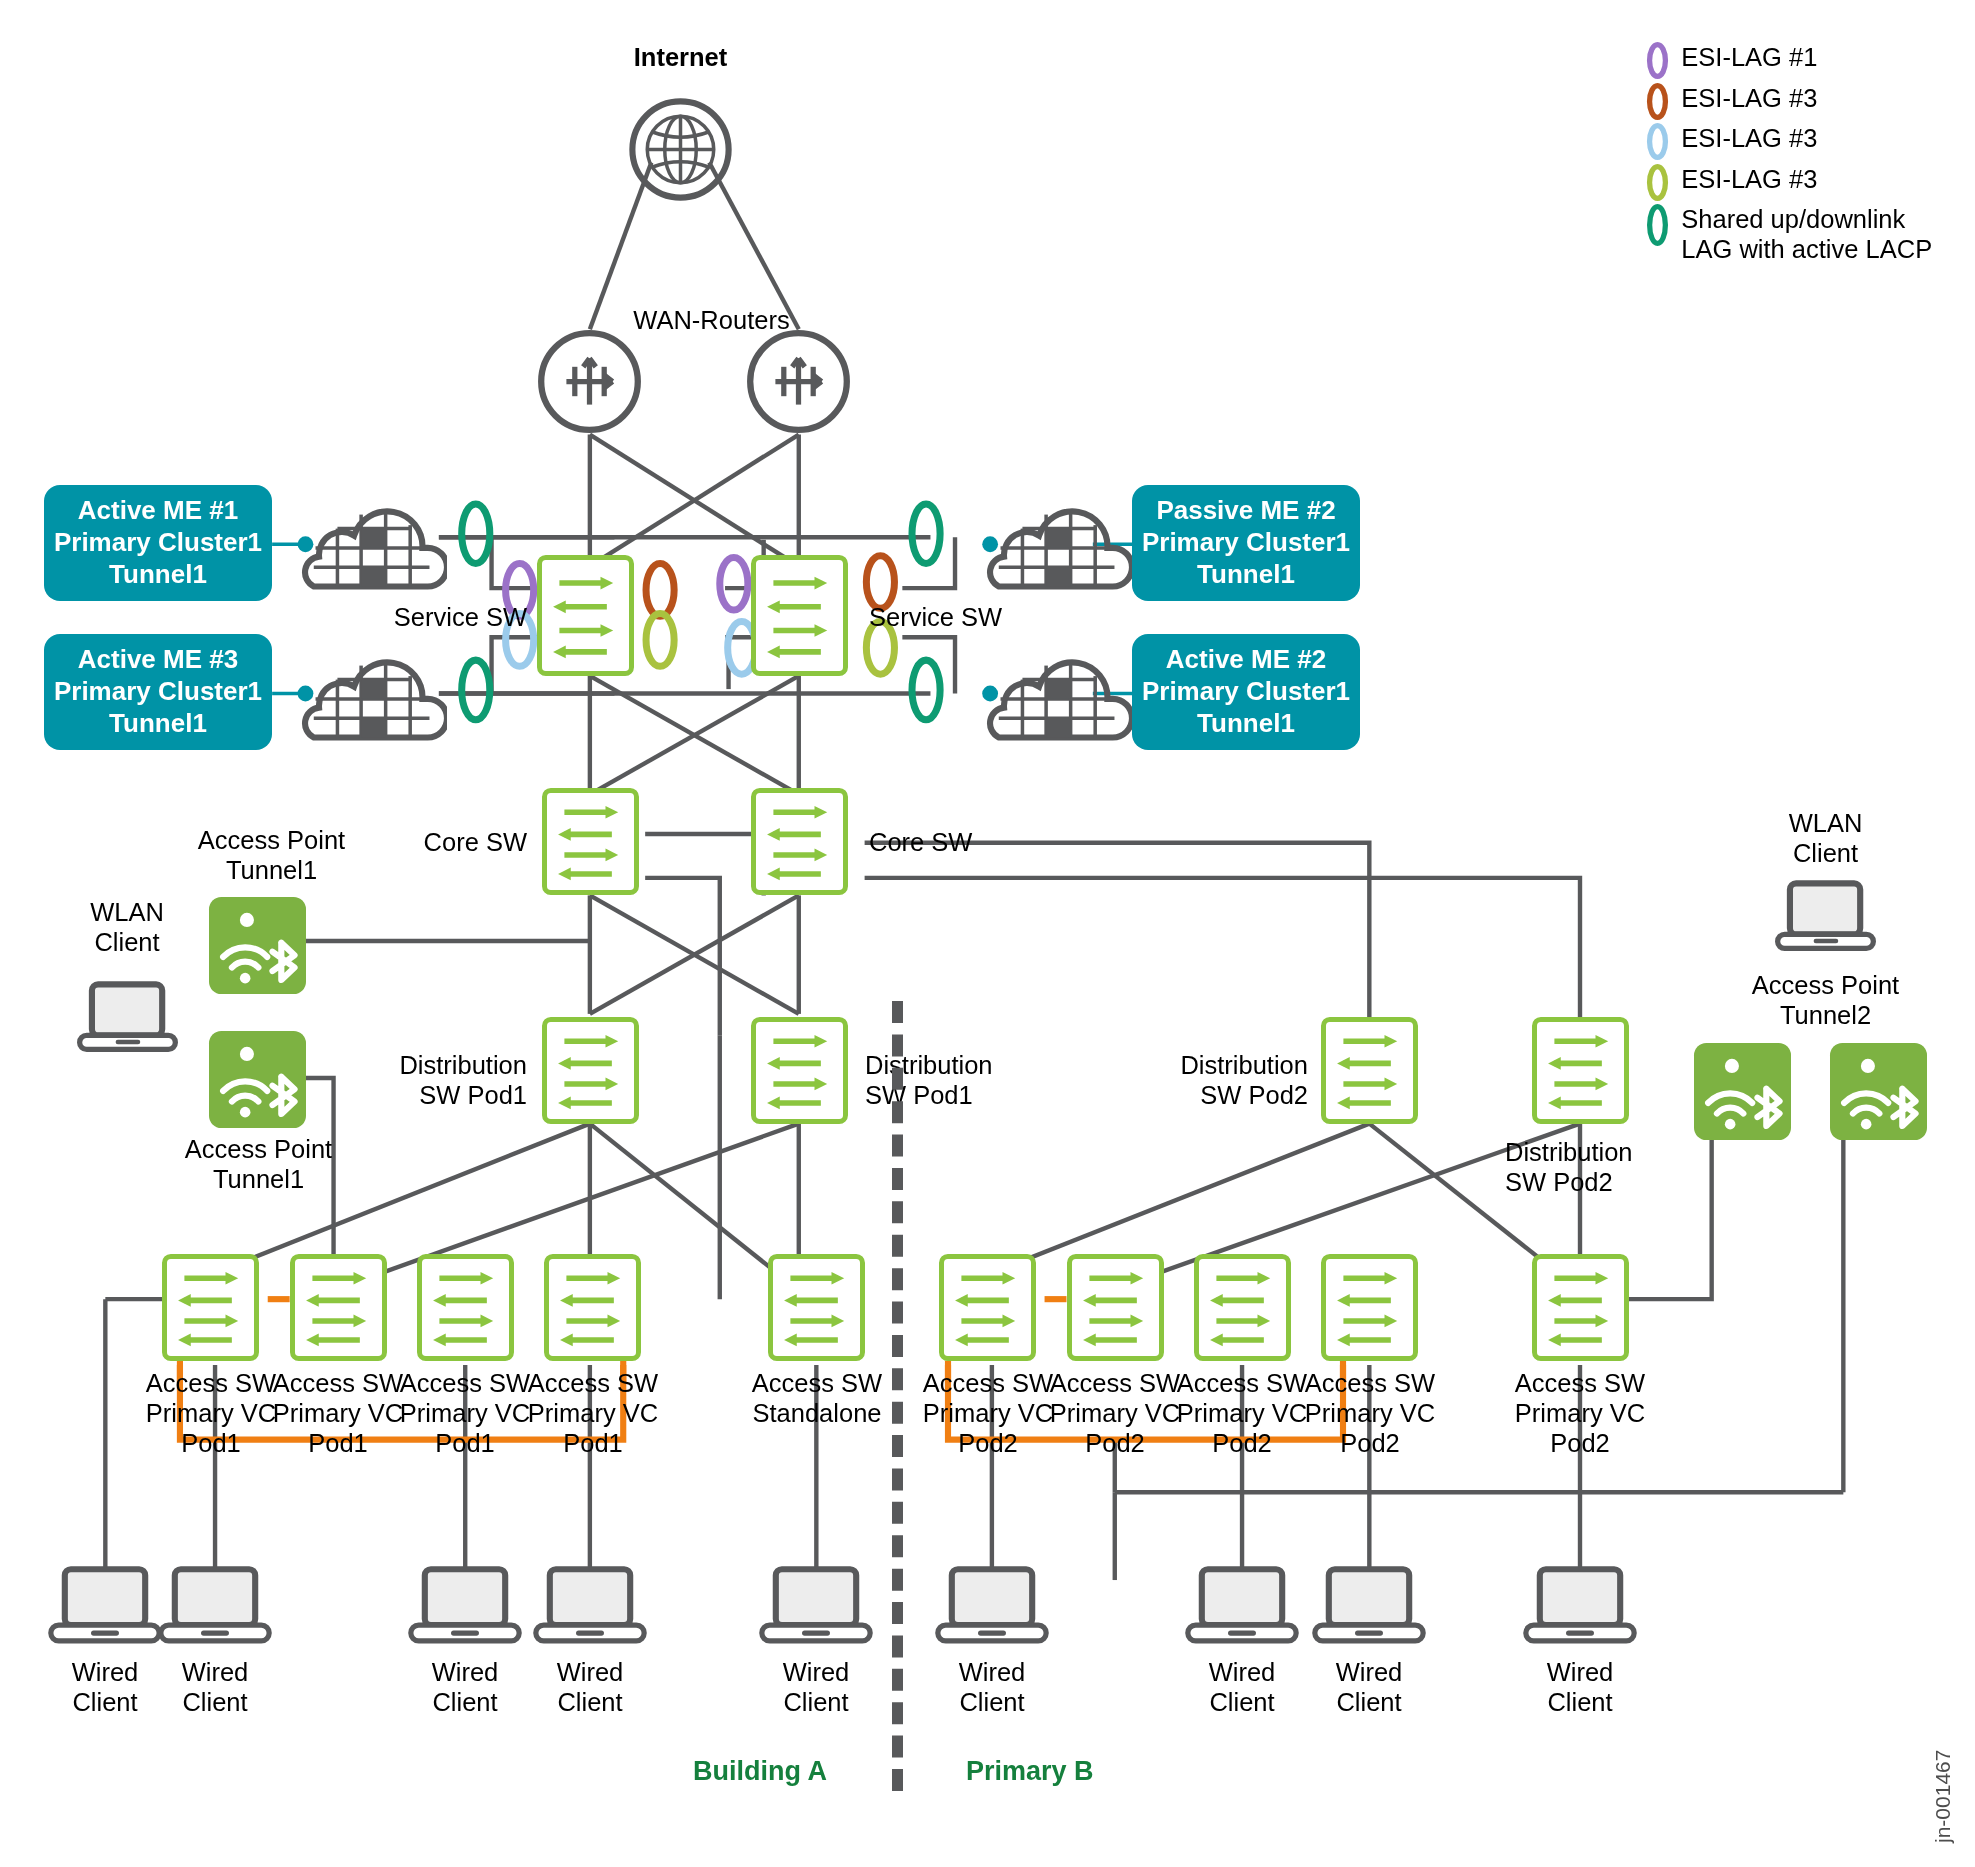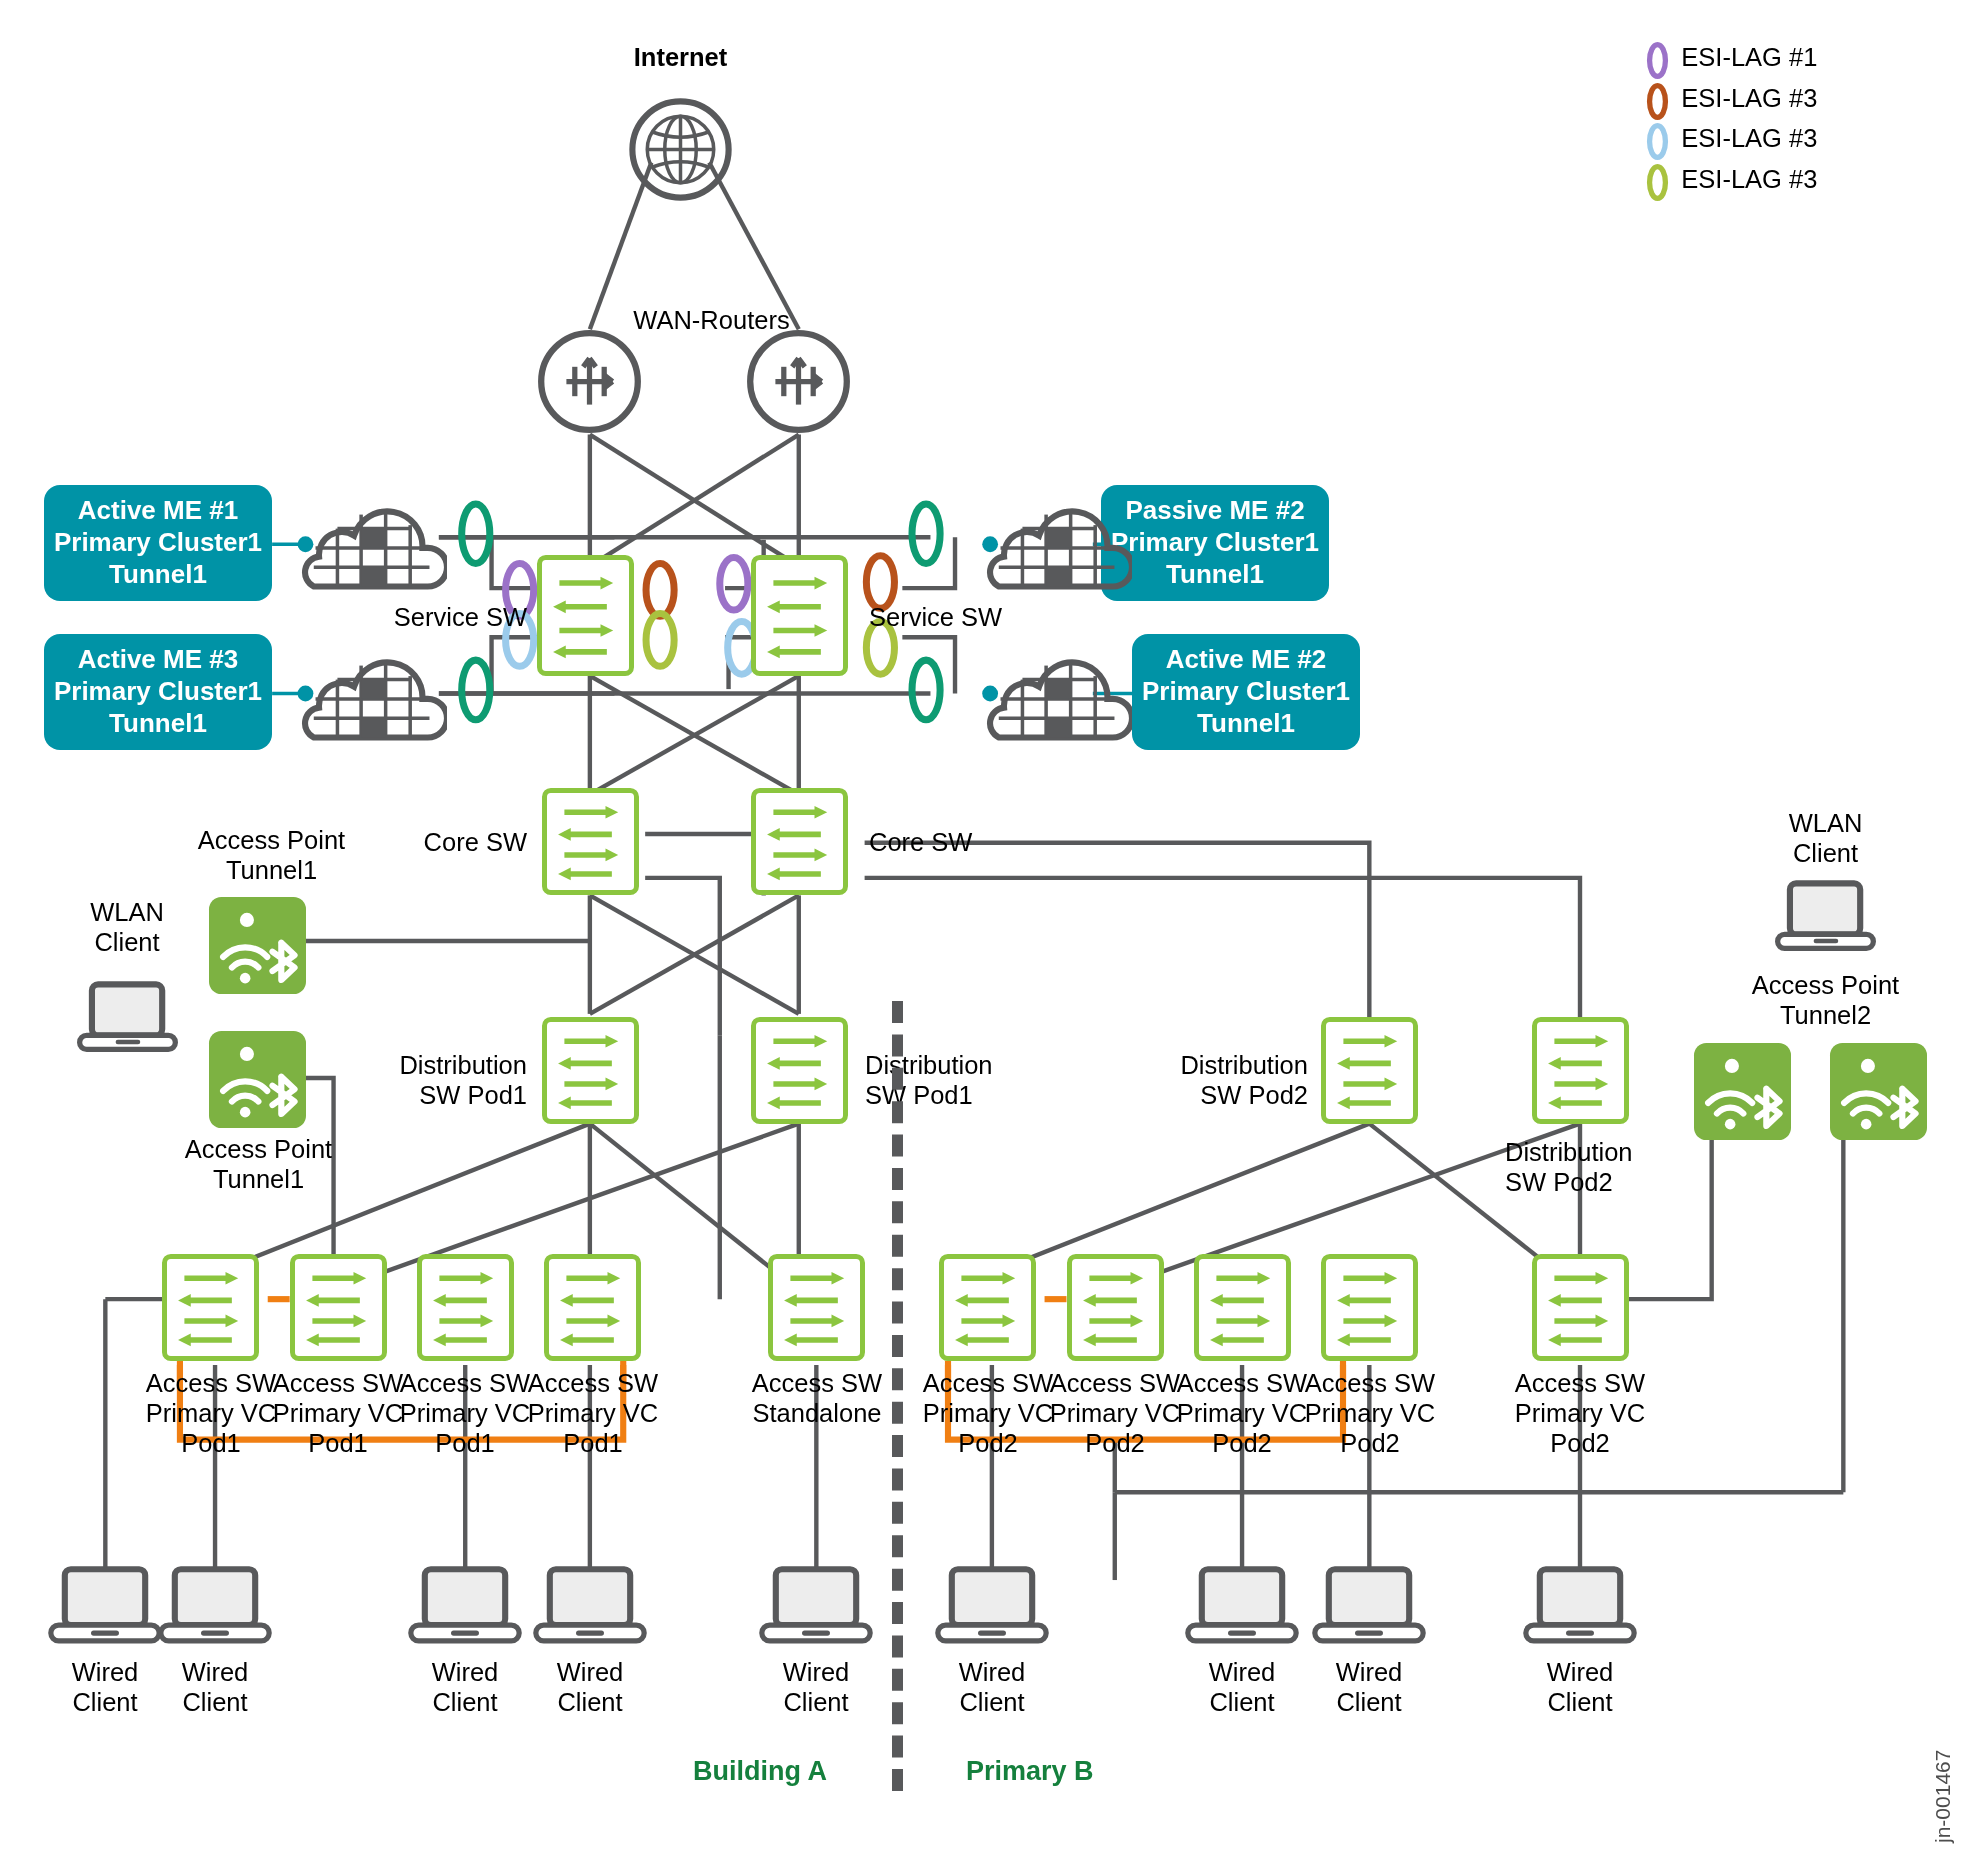--- a/index.html
+++ b/index.html
@@ -179,20 +179,27 @@
           <ellipse cx="13" cy="21" rx="9" ry="18" fill="none" stroke="#9BCBEB" stroke-width="6"></ellipse>
         </svg>
       <span class="legend-txt">ESI-LAG #3</span>
     </div>
     <div class="legend-row">
       <svg width="23" height="37" viewBox="0 0 26 42">
           <ellipse cx="13" cy="21" rx="9" ry="18" fill="none" stroke="#A9C23F" stroke-width="6"></ellipse>
         </svg>
       <span class="legend-txt">ESI-LAG #3</span>
     </div>
+    <div class="legend-row">
+      <svg width="23" height="42" viewBox="0 0 26 48">
+          <ellipse cx="13" cy="24" rx="9" ry="21" fill="none" stroke="#0E9B72" stroke-width="6"></ellipse>
+        </svg>
+      <span class="legend-txt">Shared up/downlink
+LAG with active LACP</span>
+    </div>
   </div>
 
   <div class="lbl" style="left:562px;top:42px;width:237px;font-weight:bold;">Internet</div>
   <div class="node" style="left:628px;top:97px;">
     <svg width="105" height="105" viewBox="0 0 120 120">
       <circle cx="60" cy="60" r="55" fill="none" stroke="#58595B" stroke-width="7"></circle>
       <circle cx="60" cy="60" r="38" fill="none" stroke="#58595B" stroke-width="4"></circle>
       <ellipse cx="60" cy="60" rx="18" ry="38" fill="none" stroke="#58595B" stroke-width="4"></ellipse>
       <line x1="22" y1="60" x2="98" y2="60" stroke="#58595B" stroke-width="4"></line>
       <line x1="60" y1="22" x2="60" y2="98" stroke="#58595B" stroke-width="4"></line>
@@ -228,21 +235,21 @@
       </g>
     </svg>
   </div>
 
   <div class="me" style="left:44px;top:485px;width:228px;height:116px;">Active ME #1
 Primary Cluster1
 Tunnel1</div>
   <div class="me" style="left:44px;top:634px;width:228px;height:116px;">Active ME #3
 Primary Cluster1
 Tunnel1</div>
-  <div class="me" style="left:1101px;top:485px;width:228px;height:116px;">Passive ME #2
+  <div class="me" style="left:1132px;top:485px;width:228px;height:116px;">Passive ME #2
 Primary Cluster1
 Tunnel1</div>
   <div class="me" style="left:1132px;top:634px;width:228px;height:116px;">Active ME #2
 Primary Cluster1
 Tunnel1</div>
 
   <div class="node" style="left:298px;top:483px;">
     <svg width="149" height="114" viewBox="0 0 170 130">
       <g fill="none" stroke="#58595B" stroke-width="7">
         <path d="M 18 118 h 130 a 22 22 0 0 0 0 -44 h -6 a 40 40 0 0 0 -78 -14 a 26 26 0 0 0 -40 24 a 18 18 0 0 0 -6 34 z"></path>

